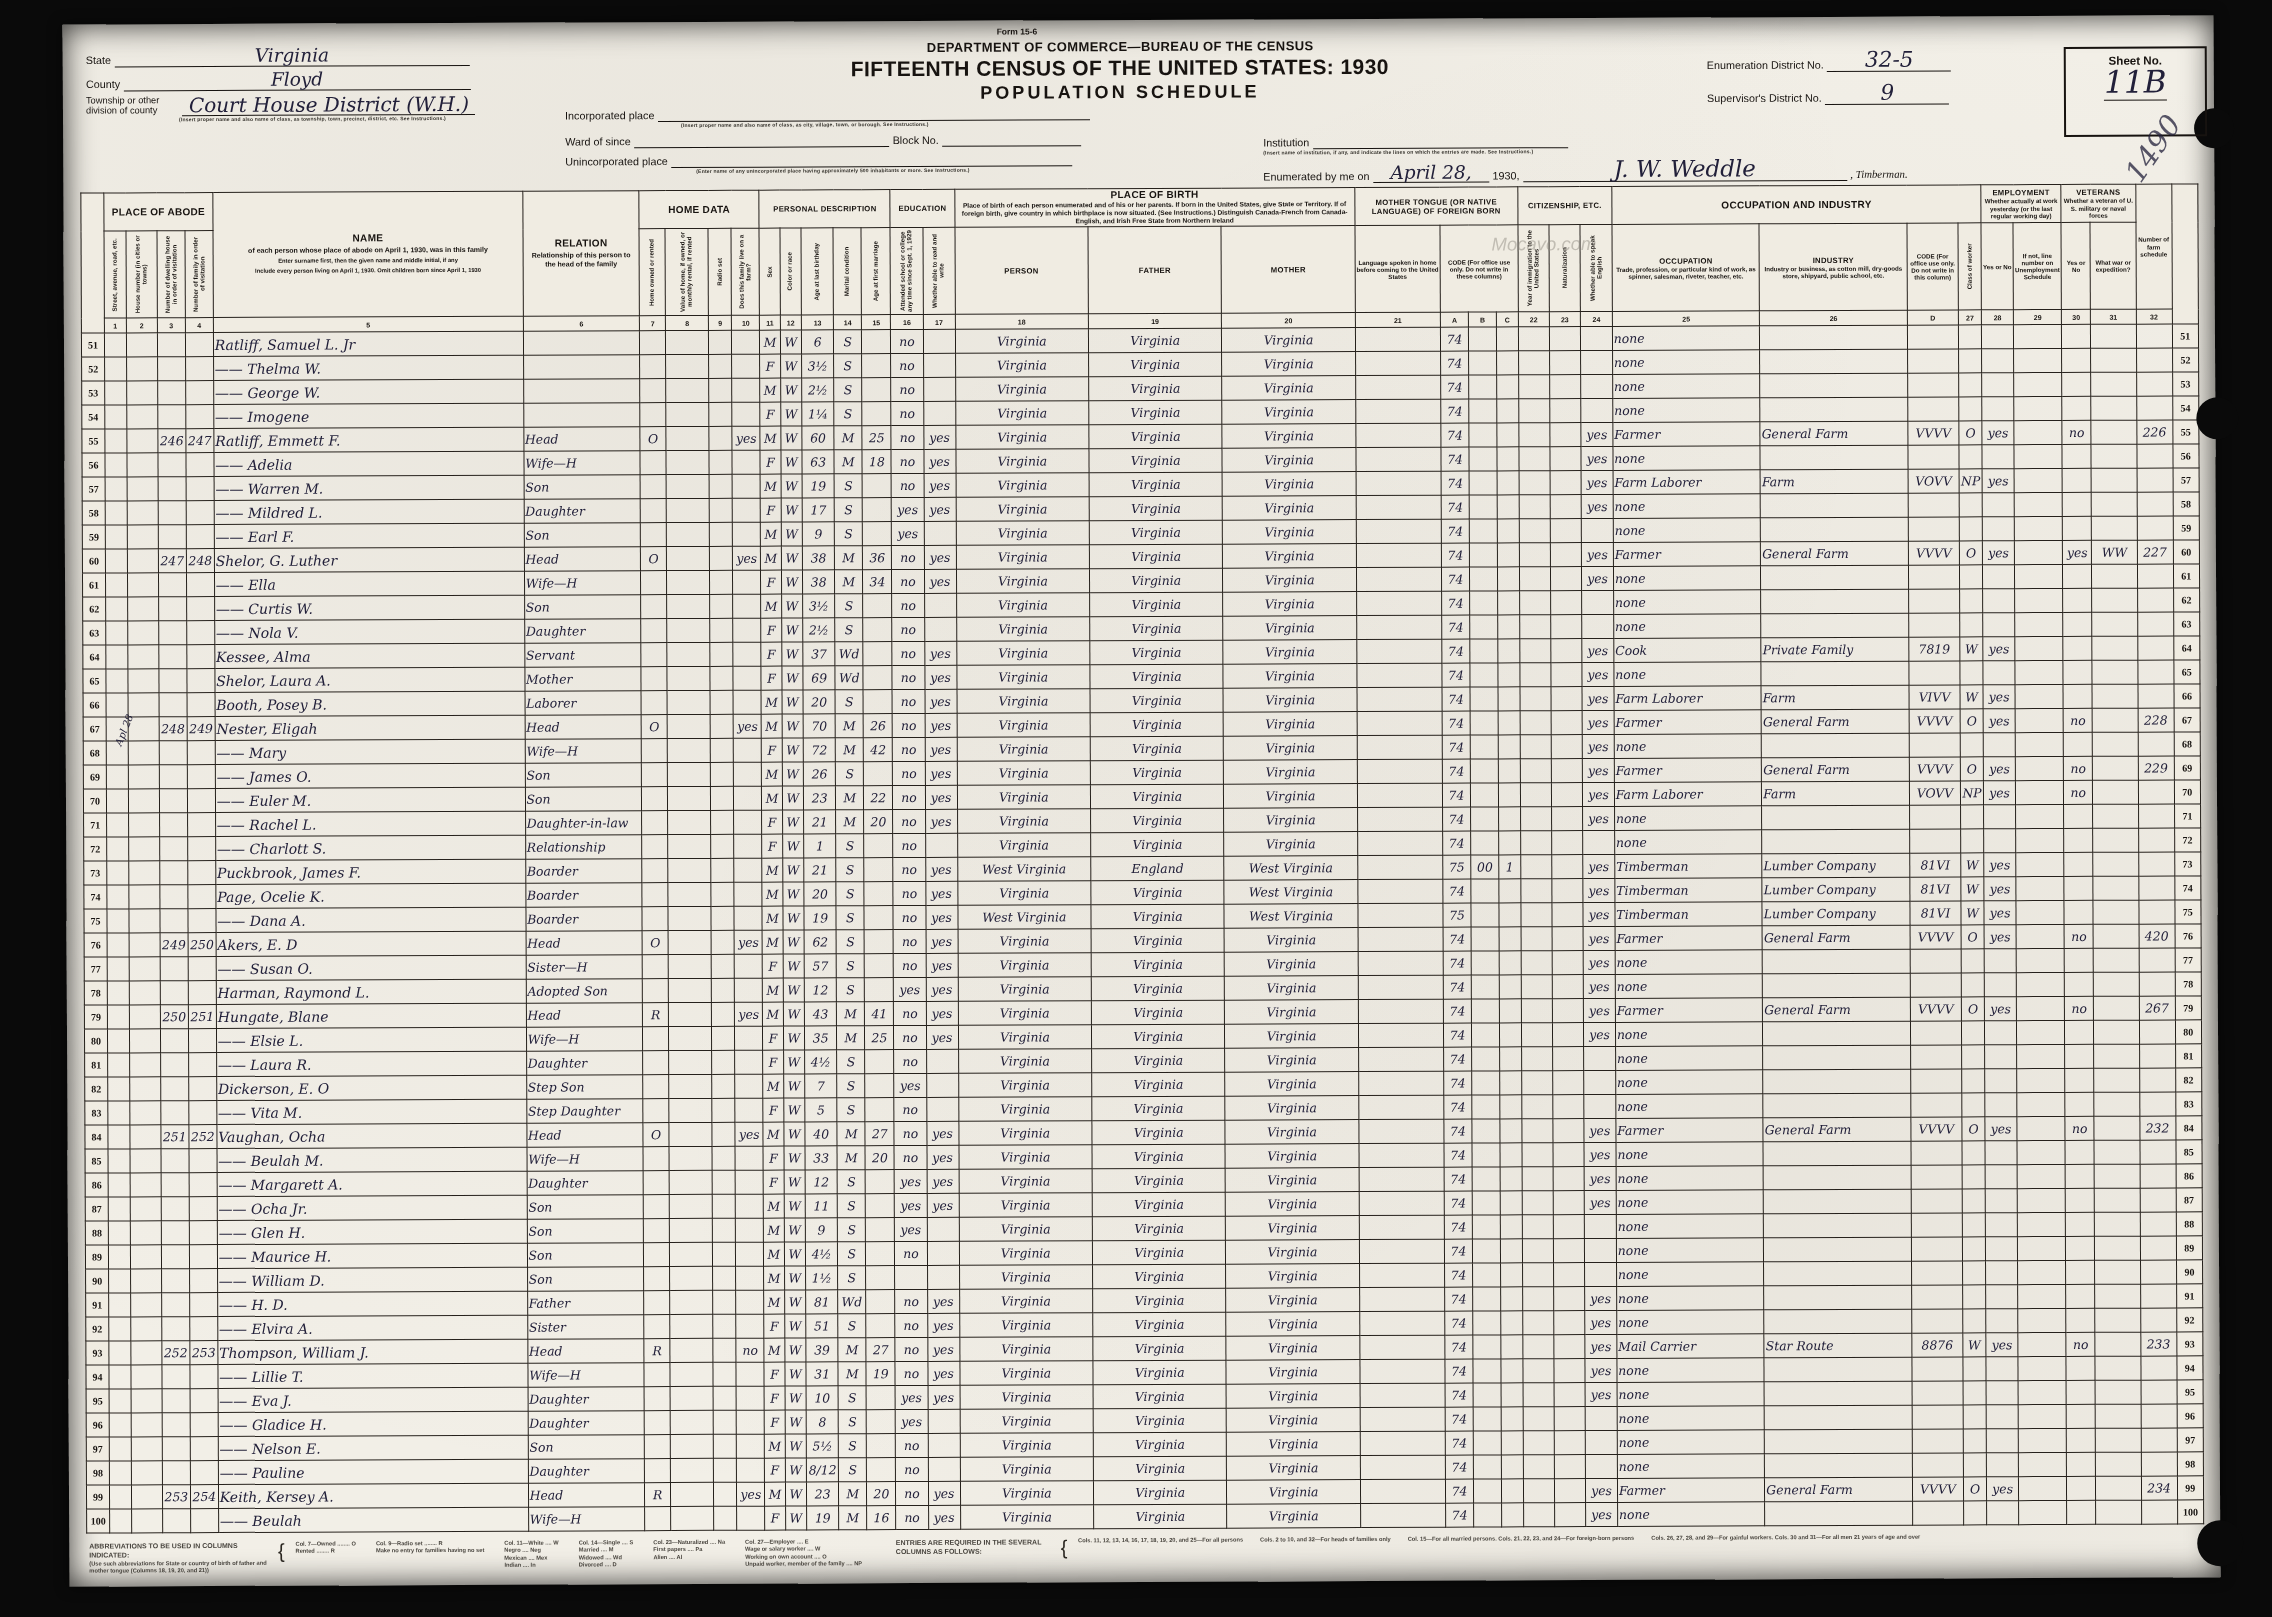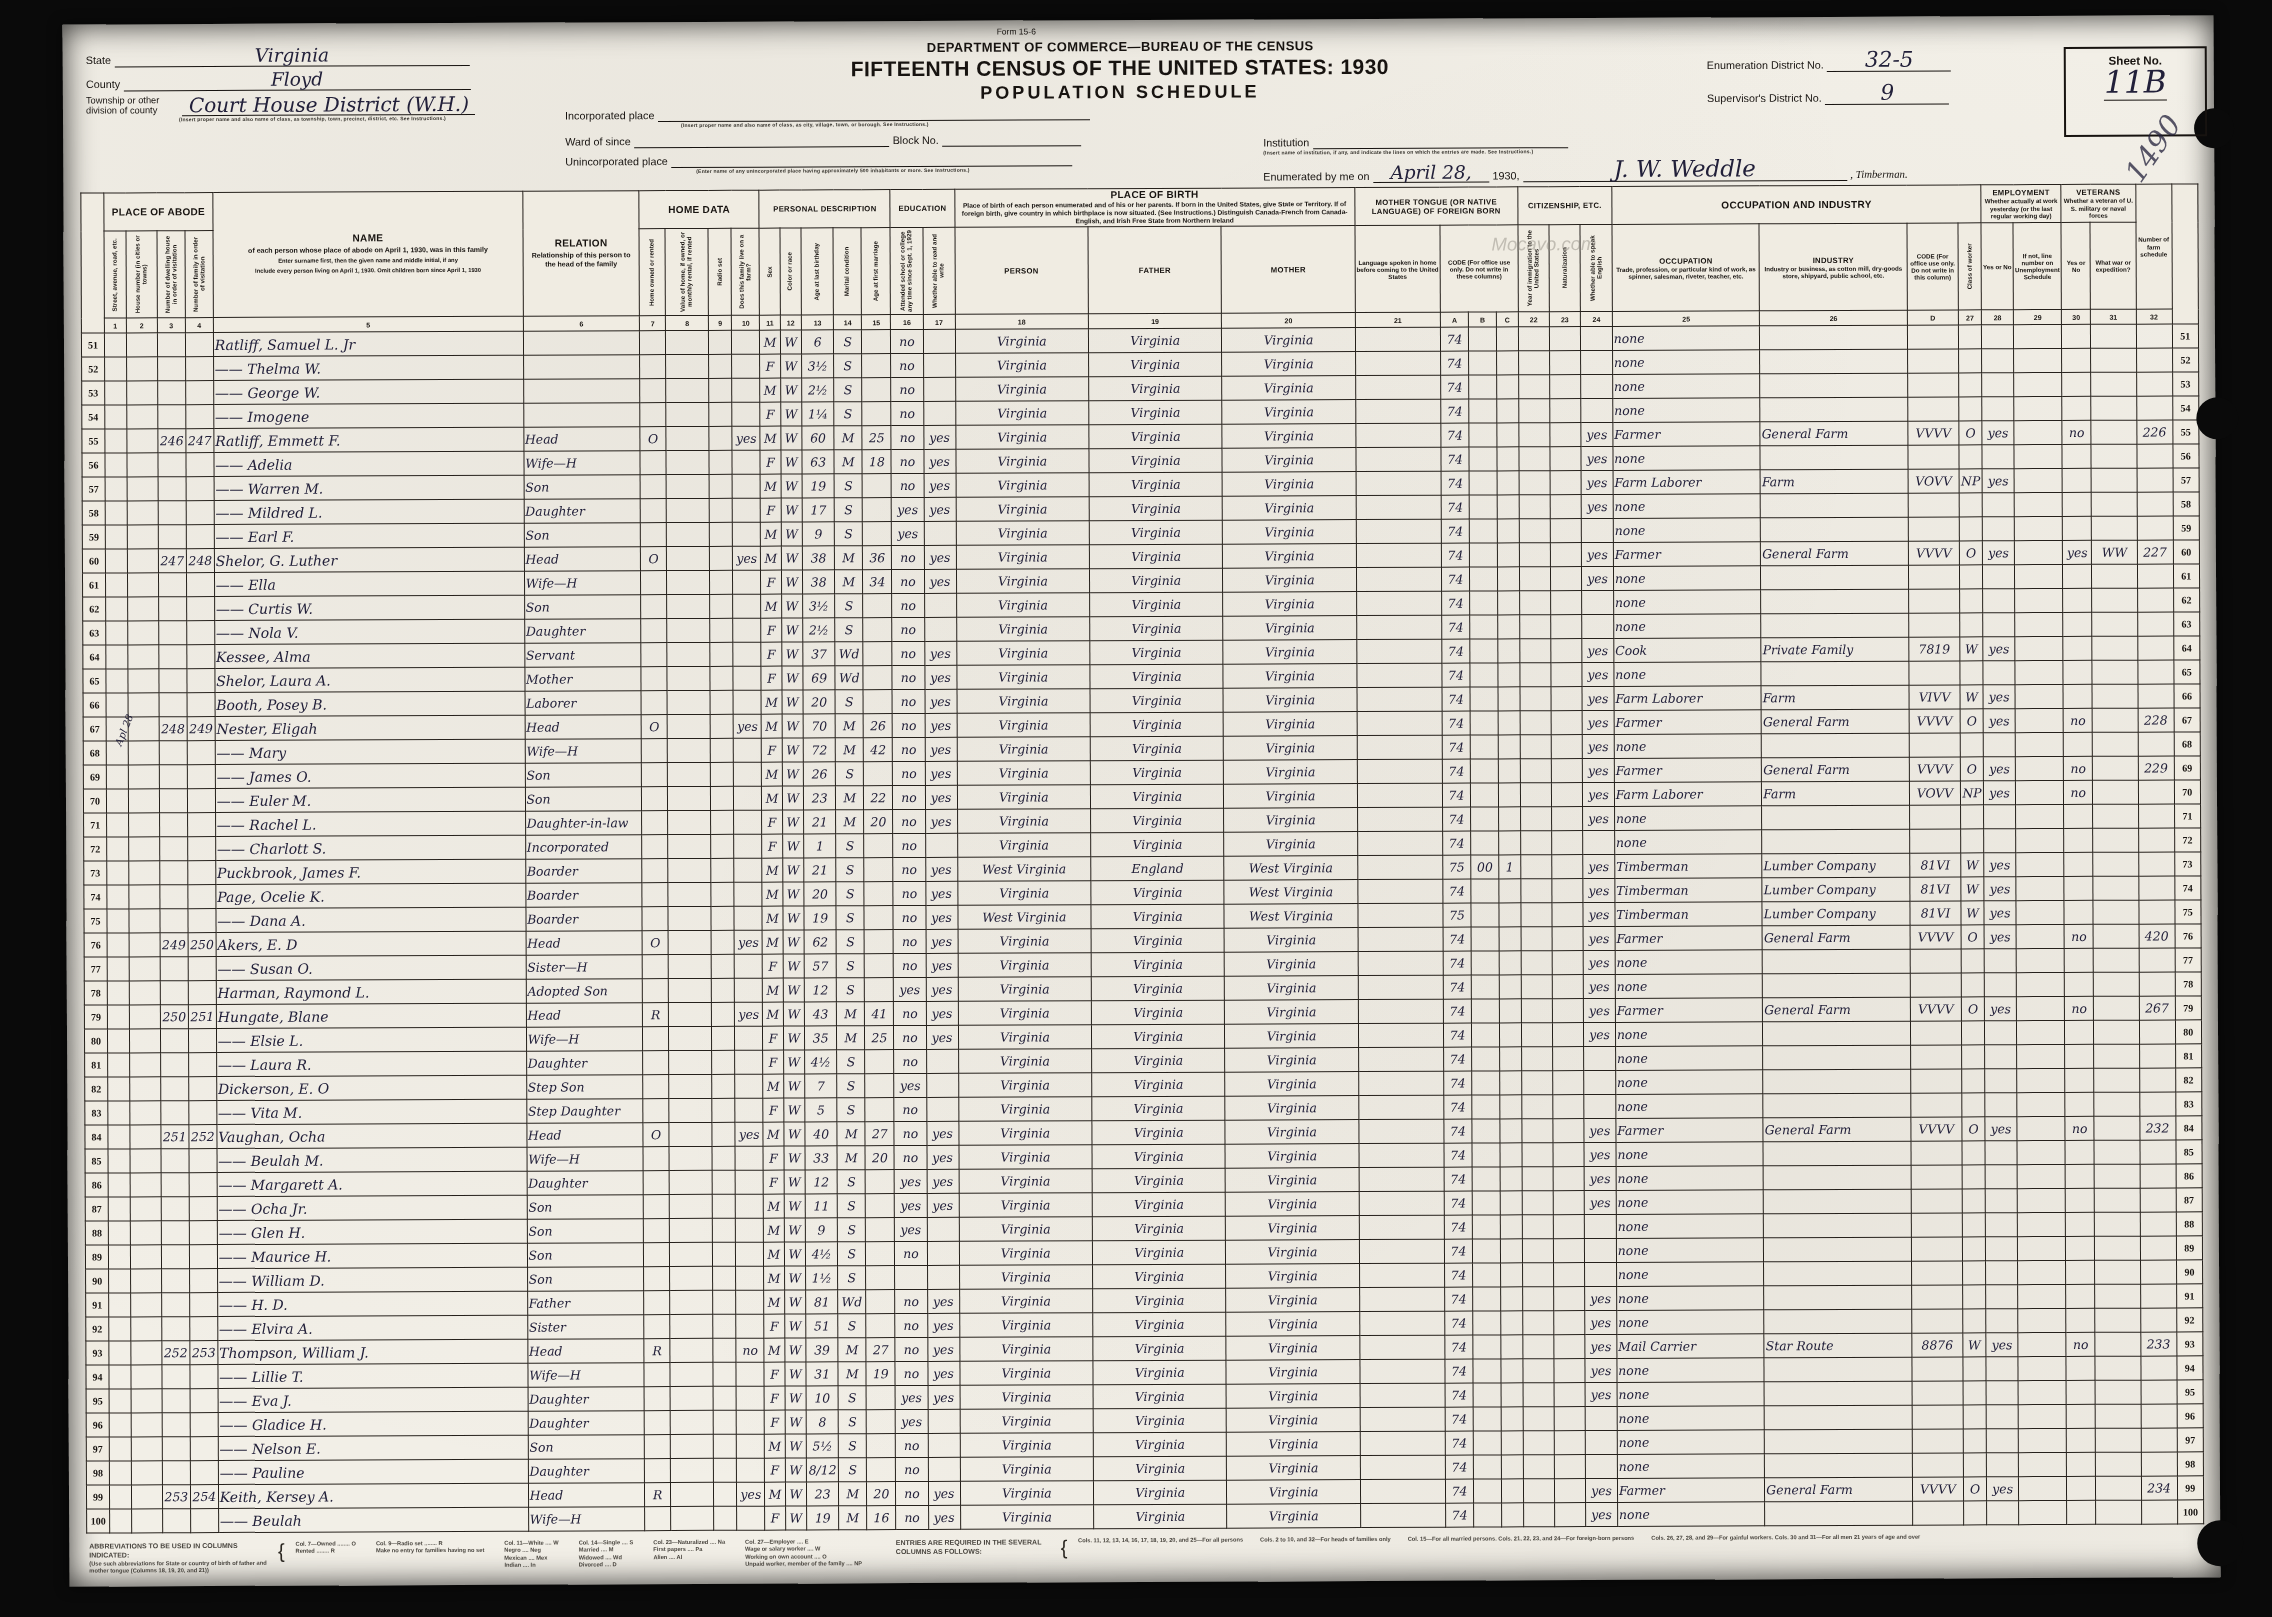--- a/index.html
+++ b/index.html
@@ -12,21 +12,21 @@
                          radial-gradient(circle at 80% 70%, rgba(120,110,95,.08), rgba(0,0,0,0) 55%);}
   .hole{position:absolute;background:#0a0a0a;border-radius:50%;}
   #hole1{right:-20px;top:93px;width:40px;height:40px;}
   #hole2{right:-23px;top:382px;width:42px;height:42px;}
   #hole3{right:-23px;top:1505px;width:46px;height:46px;}
 
   
   #hdr{position:relative;height:168px;}
   .print{color:#171310;}
   .hw{font-family:"DejaVu Serif",serif;font-style:italic;color:#22203a;}
-  #form-no{position:absolute;left:934px;top:6.2px;font-size:8.5px;font-weight:normal;}
+  #form-no{position:absolute;left:934px;top:6.2px;font-size:8.5px;font-weight:bold;}
   #dept{position:absolute;left:571px;top:18.5px;width:973px;text-align:center;font-size:13px;font-weight:bold;letter-spacing:0.4px;}
   #census-title{position:absolute;left:540px;top:36px;width:1034px;text-align:center;font-size:21px;font-weight:bold;letter-spacing:0.4px;}
   #pop-sched{position:absolute;left:540px;top:62px;width:1034px;text-align:center;font-size:18px;font-weight:bold;letter-spacing:3.1px;}
   .fld-label{font-weight:normal;font-size:10.8px;color:#171310;}
   .fld-line{display:inline-block;border-bottom:1.5px solid #171310;vertical-align:bottom;}
   .fld-hint{font-size:5px;color:#33302a;font-weight:bold;letter-spacing:0.2px;}
   .hw-val{font-family:"DejaVu Serif",serif;font-style:italic;color:#22203a;font-size:18.5px;line-height:1;}
   #left-fields{position:absolute;left:23px;top:23px;}
   #left-fields .row{margin-bottom:4.6px;}
   #mid-fields{position:absolute;left:502px;top:86px;width:664px;}
@@ -1224,21 +1224,21 @@
             <td class="gr"></td>
             <td class="numcell">71</td>
           </tr>
           <tr>
             <td class="numcell">72</td>
             <td class="gl"></td>
             <td class=""></td>
             <td class=""></td>
             <td class="gr"></td>
             <td class="lft name-cell gl">—— Charlott S.</td>
-            <td class="lft gl">Incorporated</td>
+            <td class="lft gl">Relationship</td>
             <td class="gl"></td>
             <td class=""></td>
             <td class=""></td>
             <td class="gr"></td>
             <td class="gl">F</td>
             <td class="">W</td>
             <td class="">1</td>
             <td class="">S</td>
             <td class="gr"></td>
             <td class="gl">no</td>

